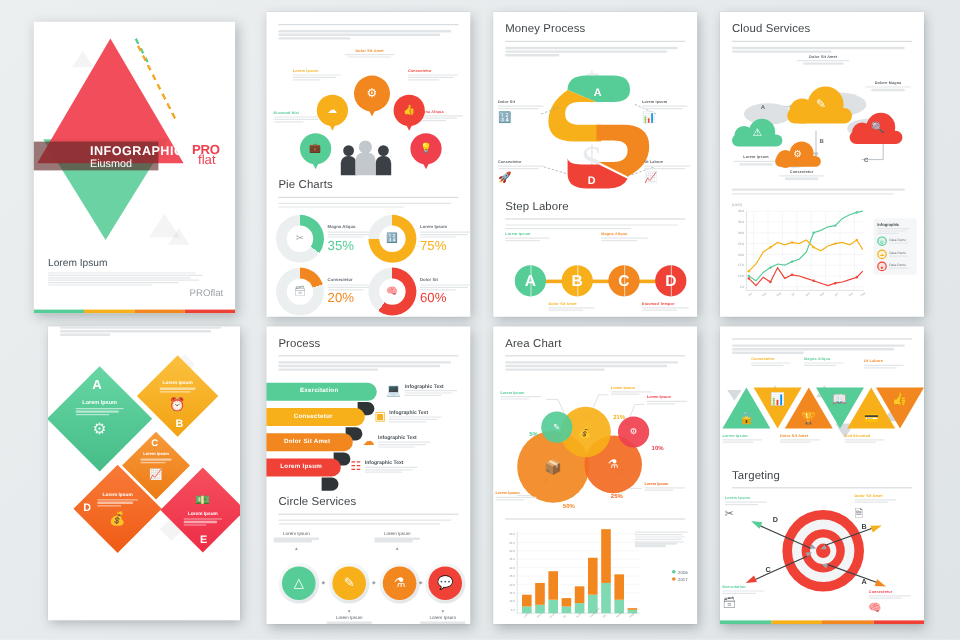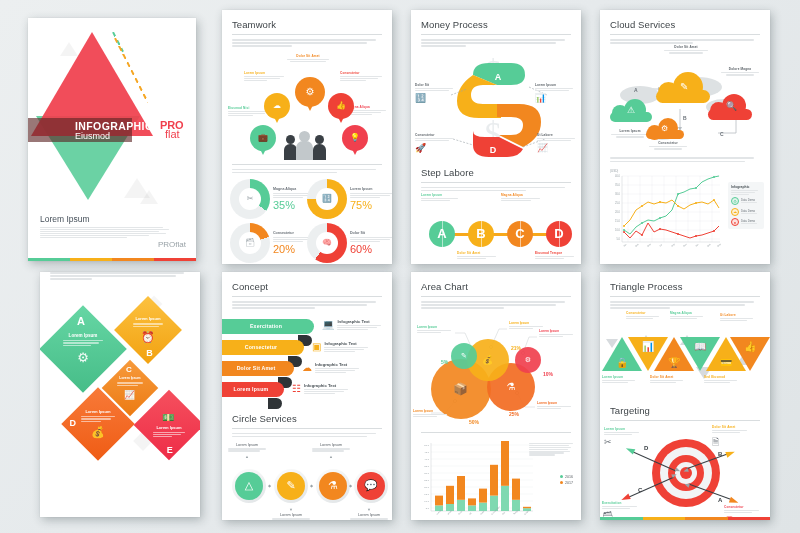--- a/index.html
+++ b/index.html
@@ -228,21 +228,20 @@
         <i style="background:#56cc97"></i>
           <i style="background:#f7b019"></i>
           <i style="background:#f2871f"></i>
           <i style="background:#ef4136"></i>
       </div>
     </div>
   </div>
 
   <div class="sheet p2">
     <div class="titlewrap">
-      <div class="ptitle">Teamwork</div>
       <div class="rule"></div>
     </div>
     <div class="lorem">
       <div class="ln w96"></div>
         <div class="ln w90"></div>
         <div class="ln w40"></div>
     </div>
     <div class="tw">
 
       <div style="position:absolute;left:6px;top:57px;width:42px;">
@@ -294,20 +293,21 @@
       <div class="ppl" style="left:62px;top:78px;width:52px;height:32px;">
         <i style="left:2px;top:8px;width:9px;height:9px;background:#3a4045"></i>
         <i style="left:0px;top:17px;width:13px;height:16px;background:#3a4045;border-radius:6px 6px 0 0"></i>
         <i style="left:31px;top:8px;width:9px;height:9px;background:#3a4045"></i>
         <i style="left:29px;top:17px;width:13px;height:16px;background:#3a4045;border-radius:6px 6px 0 0"></i>
         <i style="left:15px;top:4px;width:11px;height:11px;background:#c2c8cb"></i>
         <i style="left:12px;top:14px;width:17px;height:19px;background:#c2c8cb;border-radius:7px 7px 0 0"></i>
       </div>
     </div>
     <div class="titlewrap" style="padding-top:2px">
+      <div class="ptitle">Pie Charts</div>
       <div class="rule"></div>
     </div>
     <div class="lorem">
       <div class="ln w96"></div>
         <div class="ln w70"></div>
     </div>
     <div class="donut-row">
       <div class="donut-cell">
         <div class="donut" style="background:conic-gradient(#56cc97 0% 35%, #eceff0 35% 100%);">
           <div class="hole">
@@ -707,21 +707,21 @@
               <div class="l" style="width:60%"></div>
             </div>
         </div>
         <div class="bigL" style="right:4px;bottom:3px;font-size:9px">E</div>
       </div>
     </div>
   </div>
 
   <div class="sheet p6">
     <div class="titlewrap">
-      <div class="ptitle">Concept</div>
+      <div class="ptitle">Process</div>
       <div class="rule"></div>
     </div>
     <div class="lorem">
       <div class="ln w96"></div>
         <div class="ln w90"></div>
         <div class="ln w55"></div>
     </div>
     <div class="rib-area">
       <div class="ribtail" style="left:76px;top:24px;"></div>
       <div class="ribbon" style="top:8px;width:96px;background:#56cc97;">
@@ -977,21 +977,20 @@
         <div class="row">
           <div class="dot" style="background:#f2871f"></div>
           <span>2017</span>
         </div>
       </div>
     </div>
   </div>
 
   <div class="sheet p8">
     <div class="titlewrap">
-      <div class="ptitle">Triangle Process</div>
       <div class="rule"></div>
     </div>
     <div class="lorem">
       <div class="ln w96"></div>
         <div class="ln w90"></div>
         <div class="ln w40"></div>
     </div>
     <div class="tri-area">
       <div class="tri-lbl" style="left:26px;top:0px;">
         <div class="minilbl" style="color:#f7b019">Consectetur</div>

